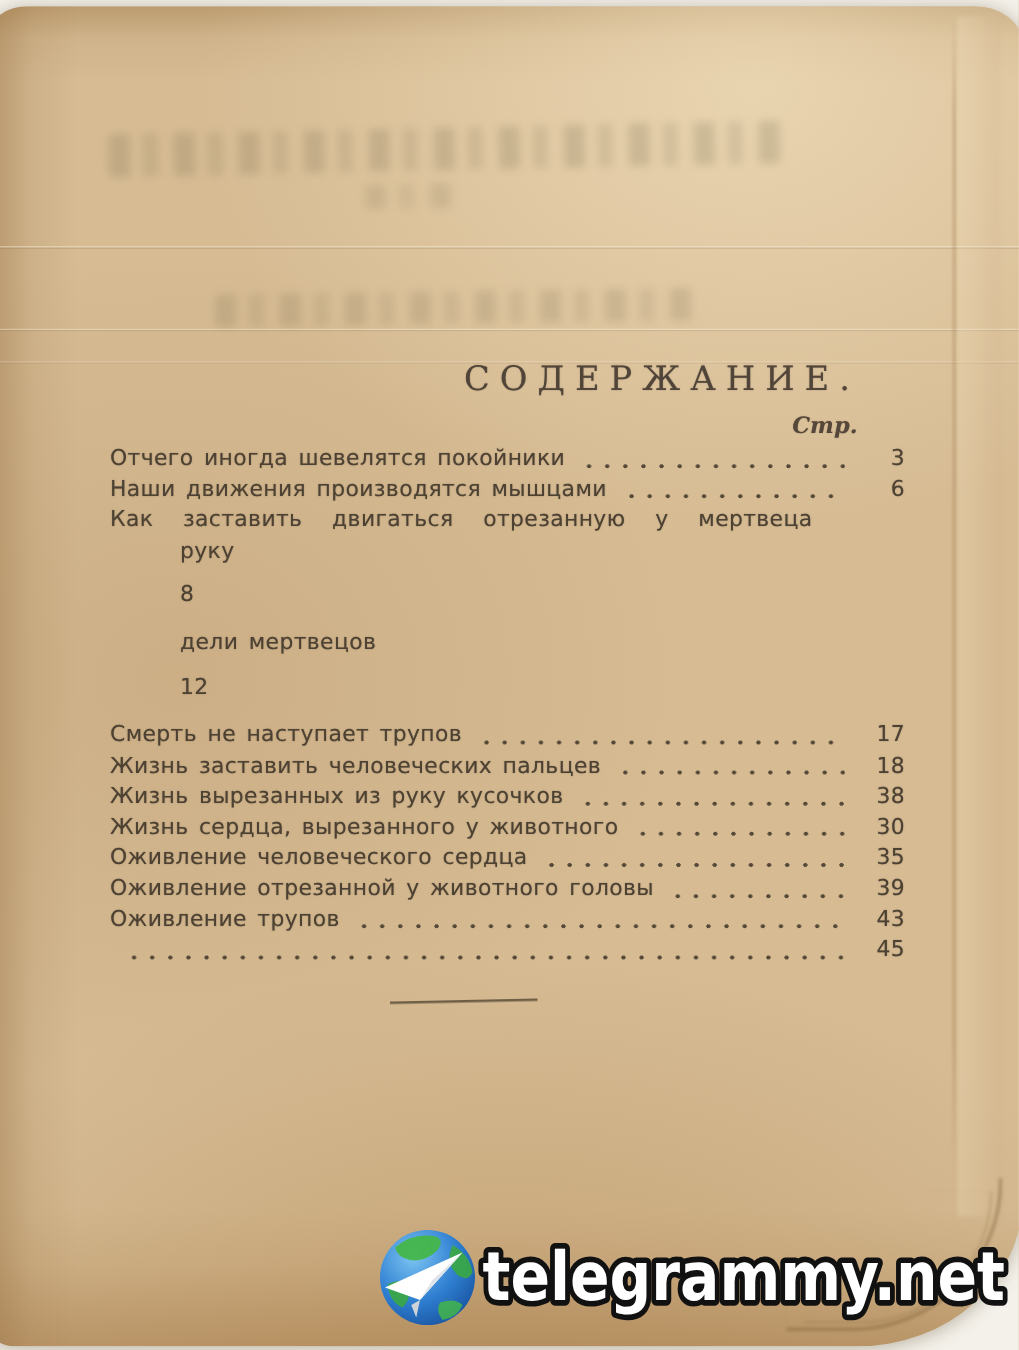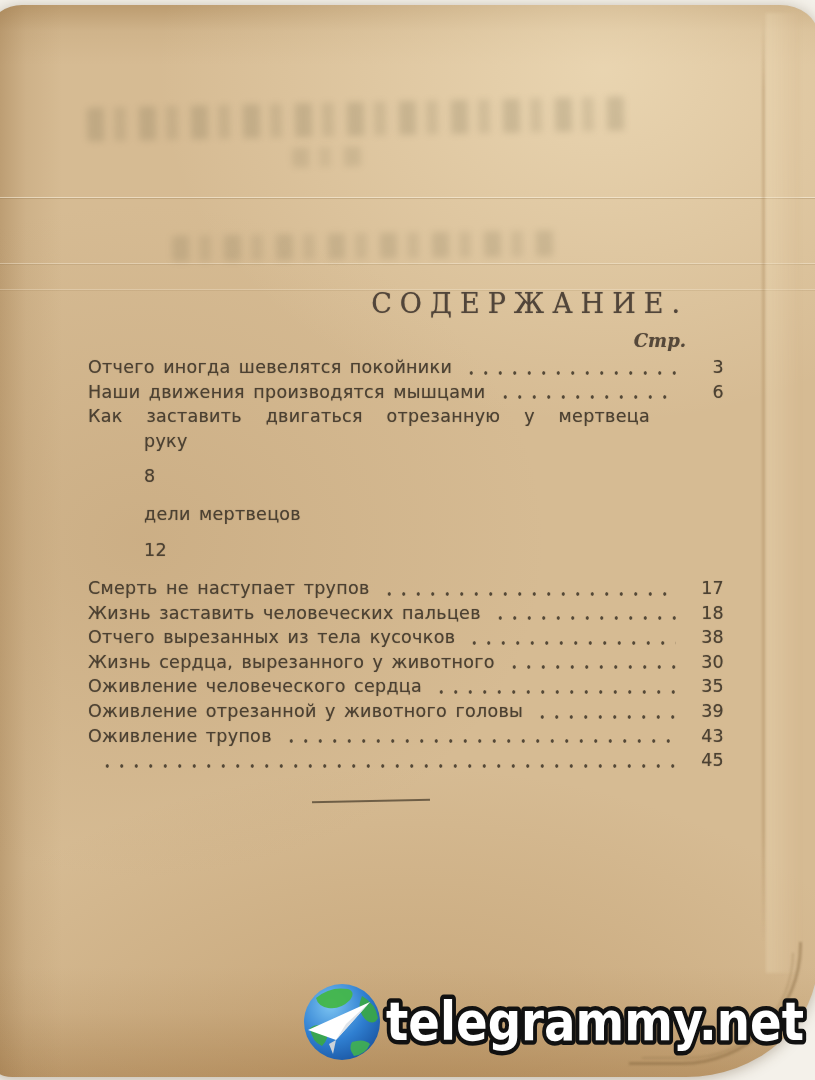--- a/index.html
+++ b/index.html
@@ -147,21 +147,21 @@
         <span class="page-num">17</span>
       </div>
 
       <div class="toc-row">
         <span class="entry-text">Жизнь заставить человеческих пальцев</span>
         <span class="leader"></span>
         <span class="page-num">18</span>
       </div>
 
       <div class="toc-row">
-        <span class="entry-text">Отчего вырезанных из тела кусочков</span>
+        <span class="entry-text">Жизнь вырезанных из руку кусочков</span>
         <span class="leader"></span>
         <span class="page-num">38</span>
       </div>
 
       <div class="toc-row">
         <span class="entry-text">Жизнь сердца, вырезанного у животного</span>
         <span class="leader"></span>
         <span class="page-num">30</span>
       </div>
 

